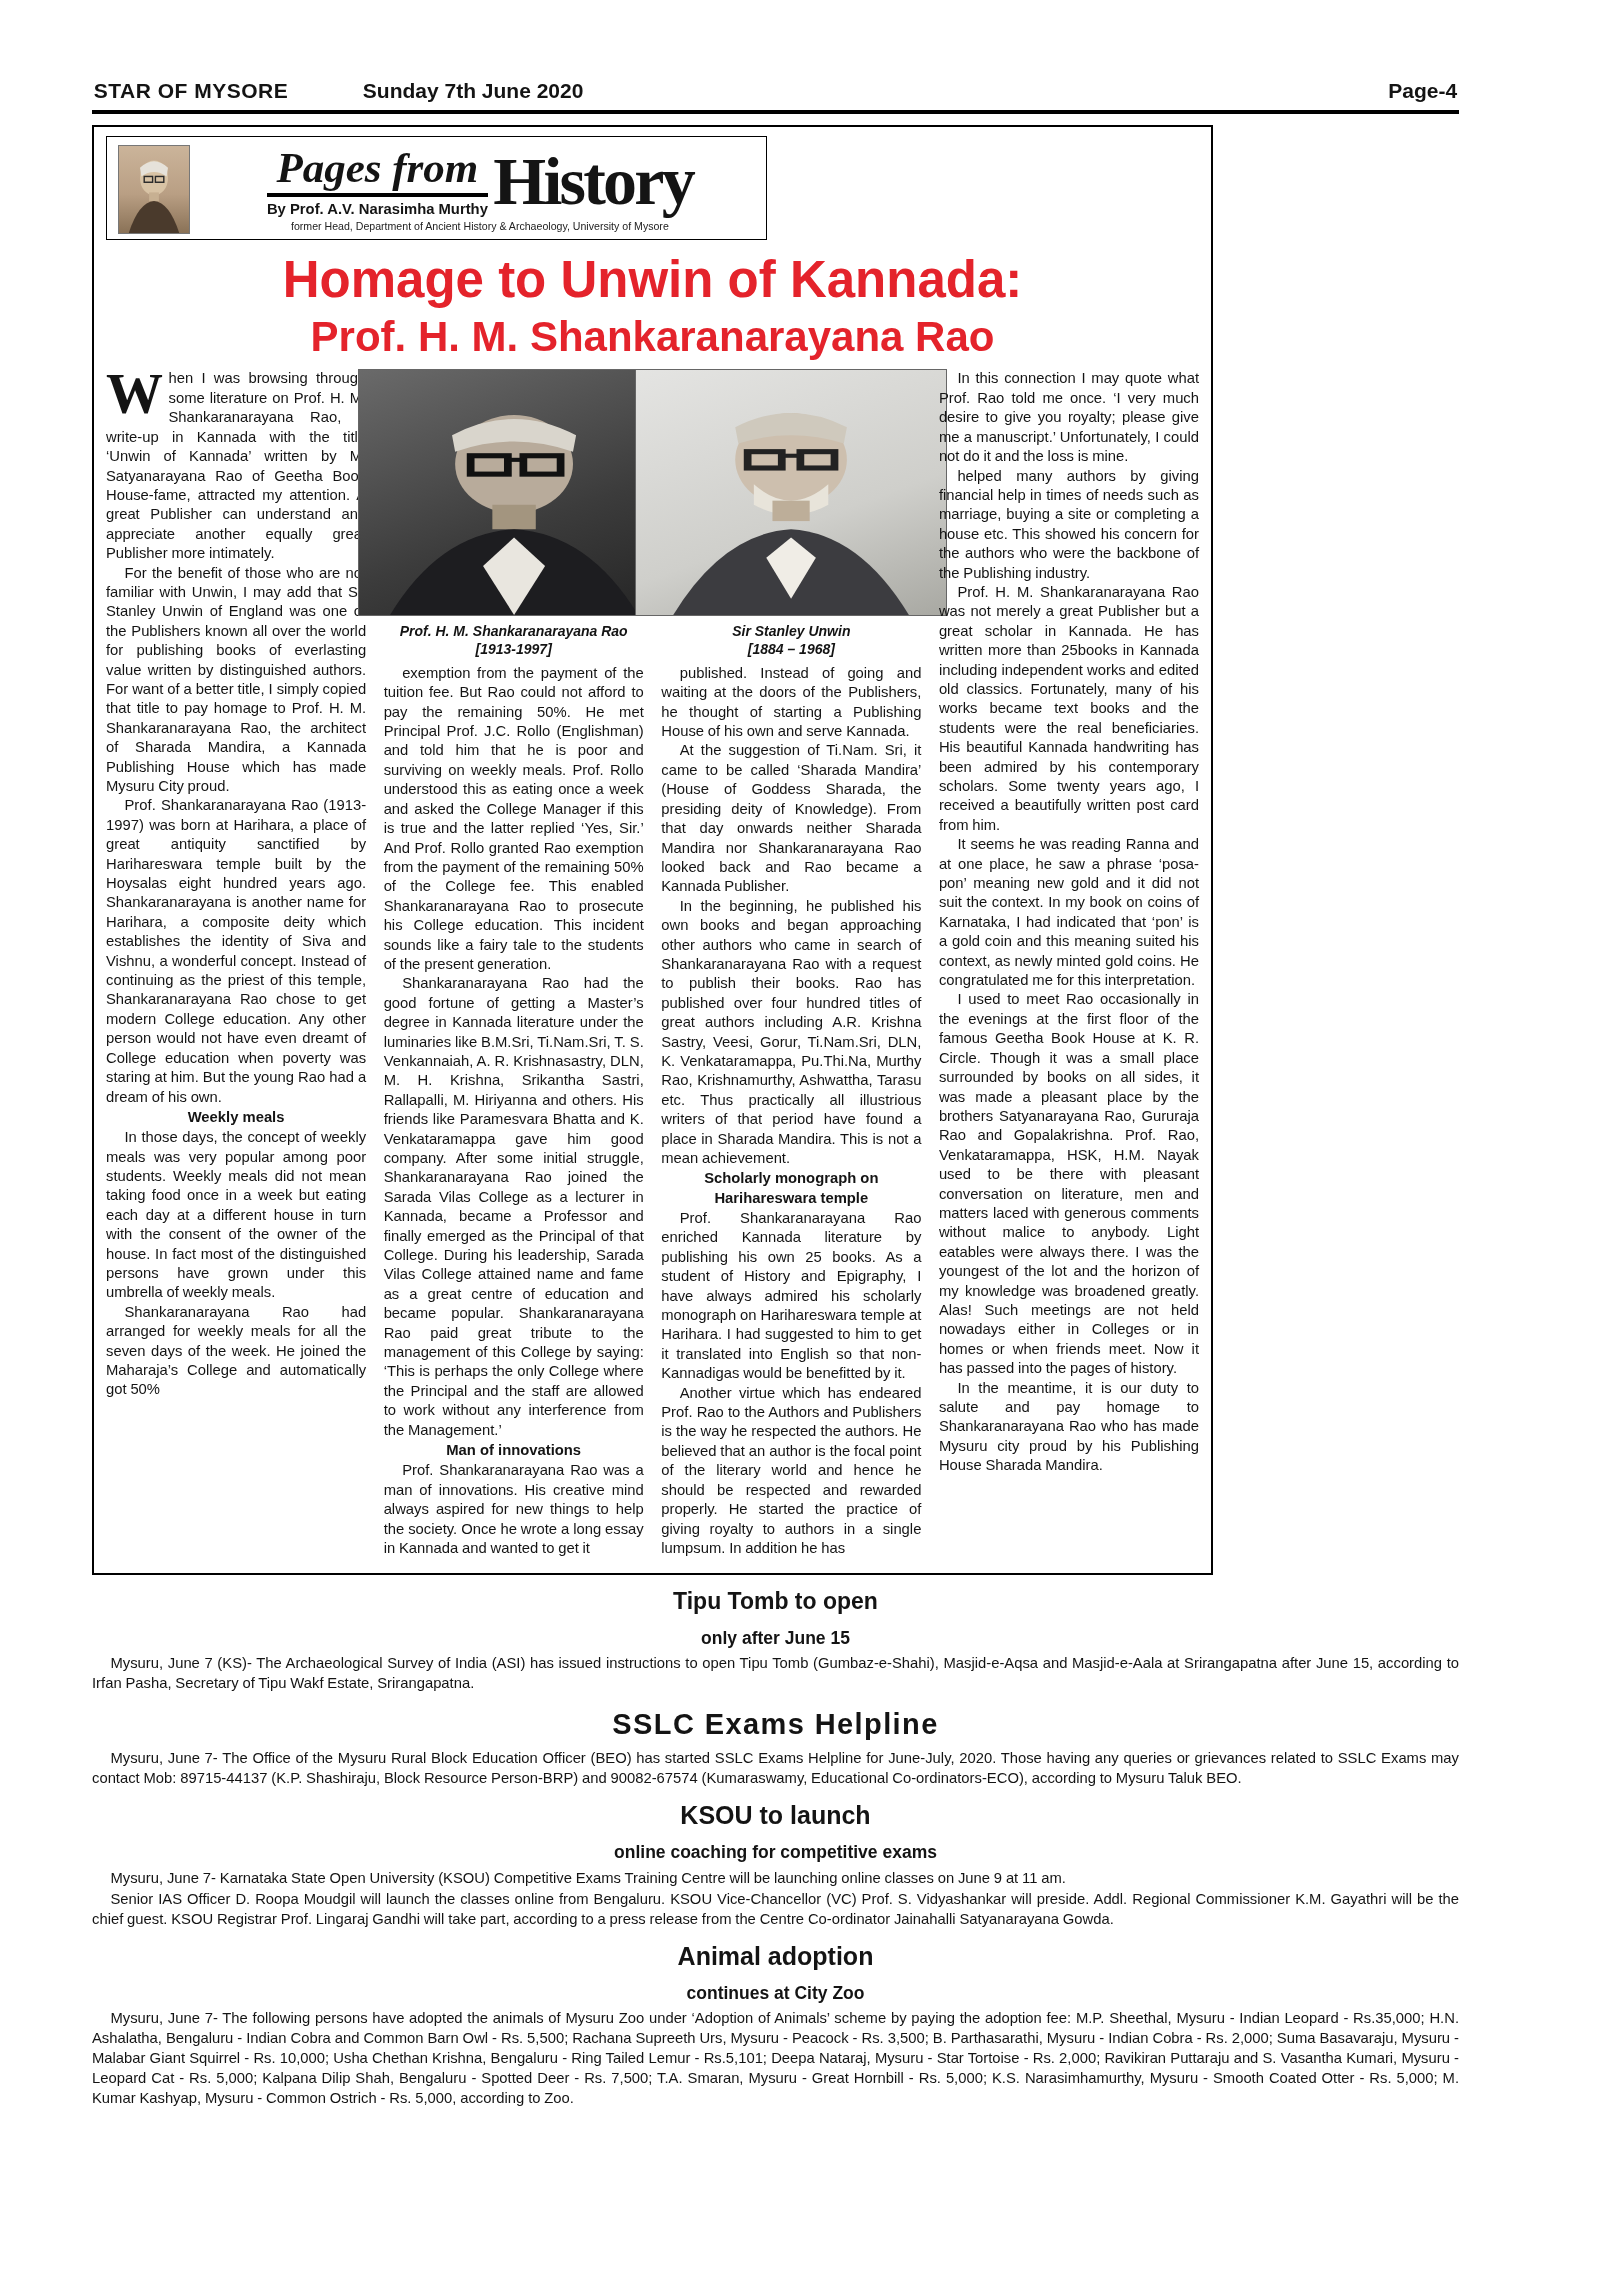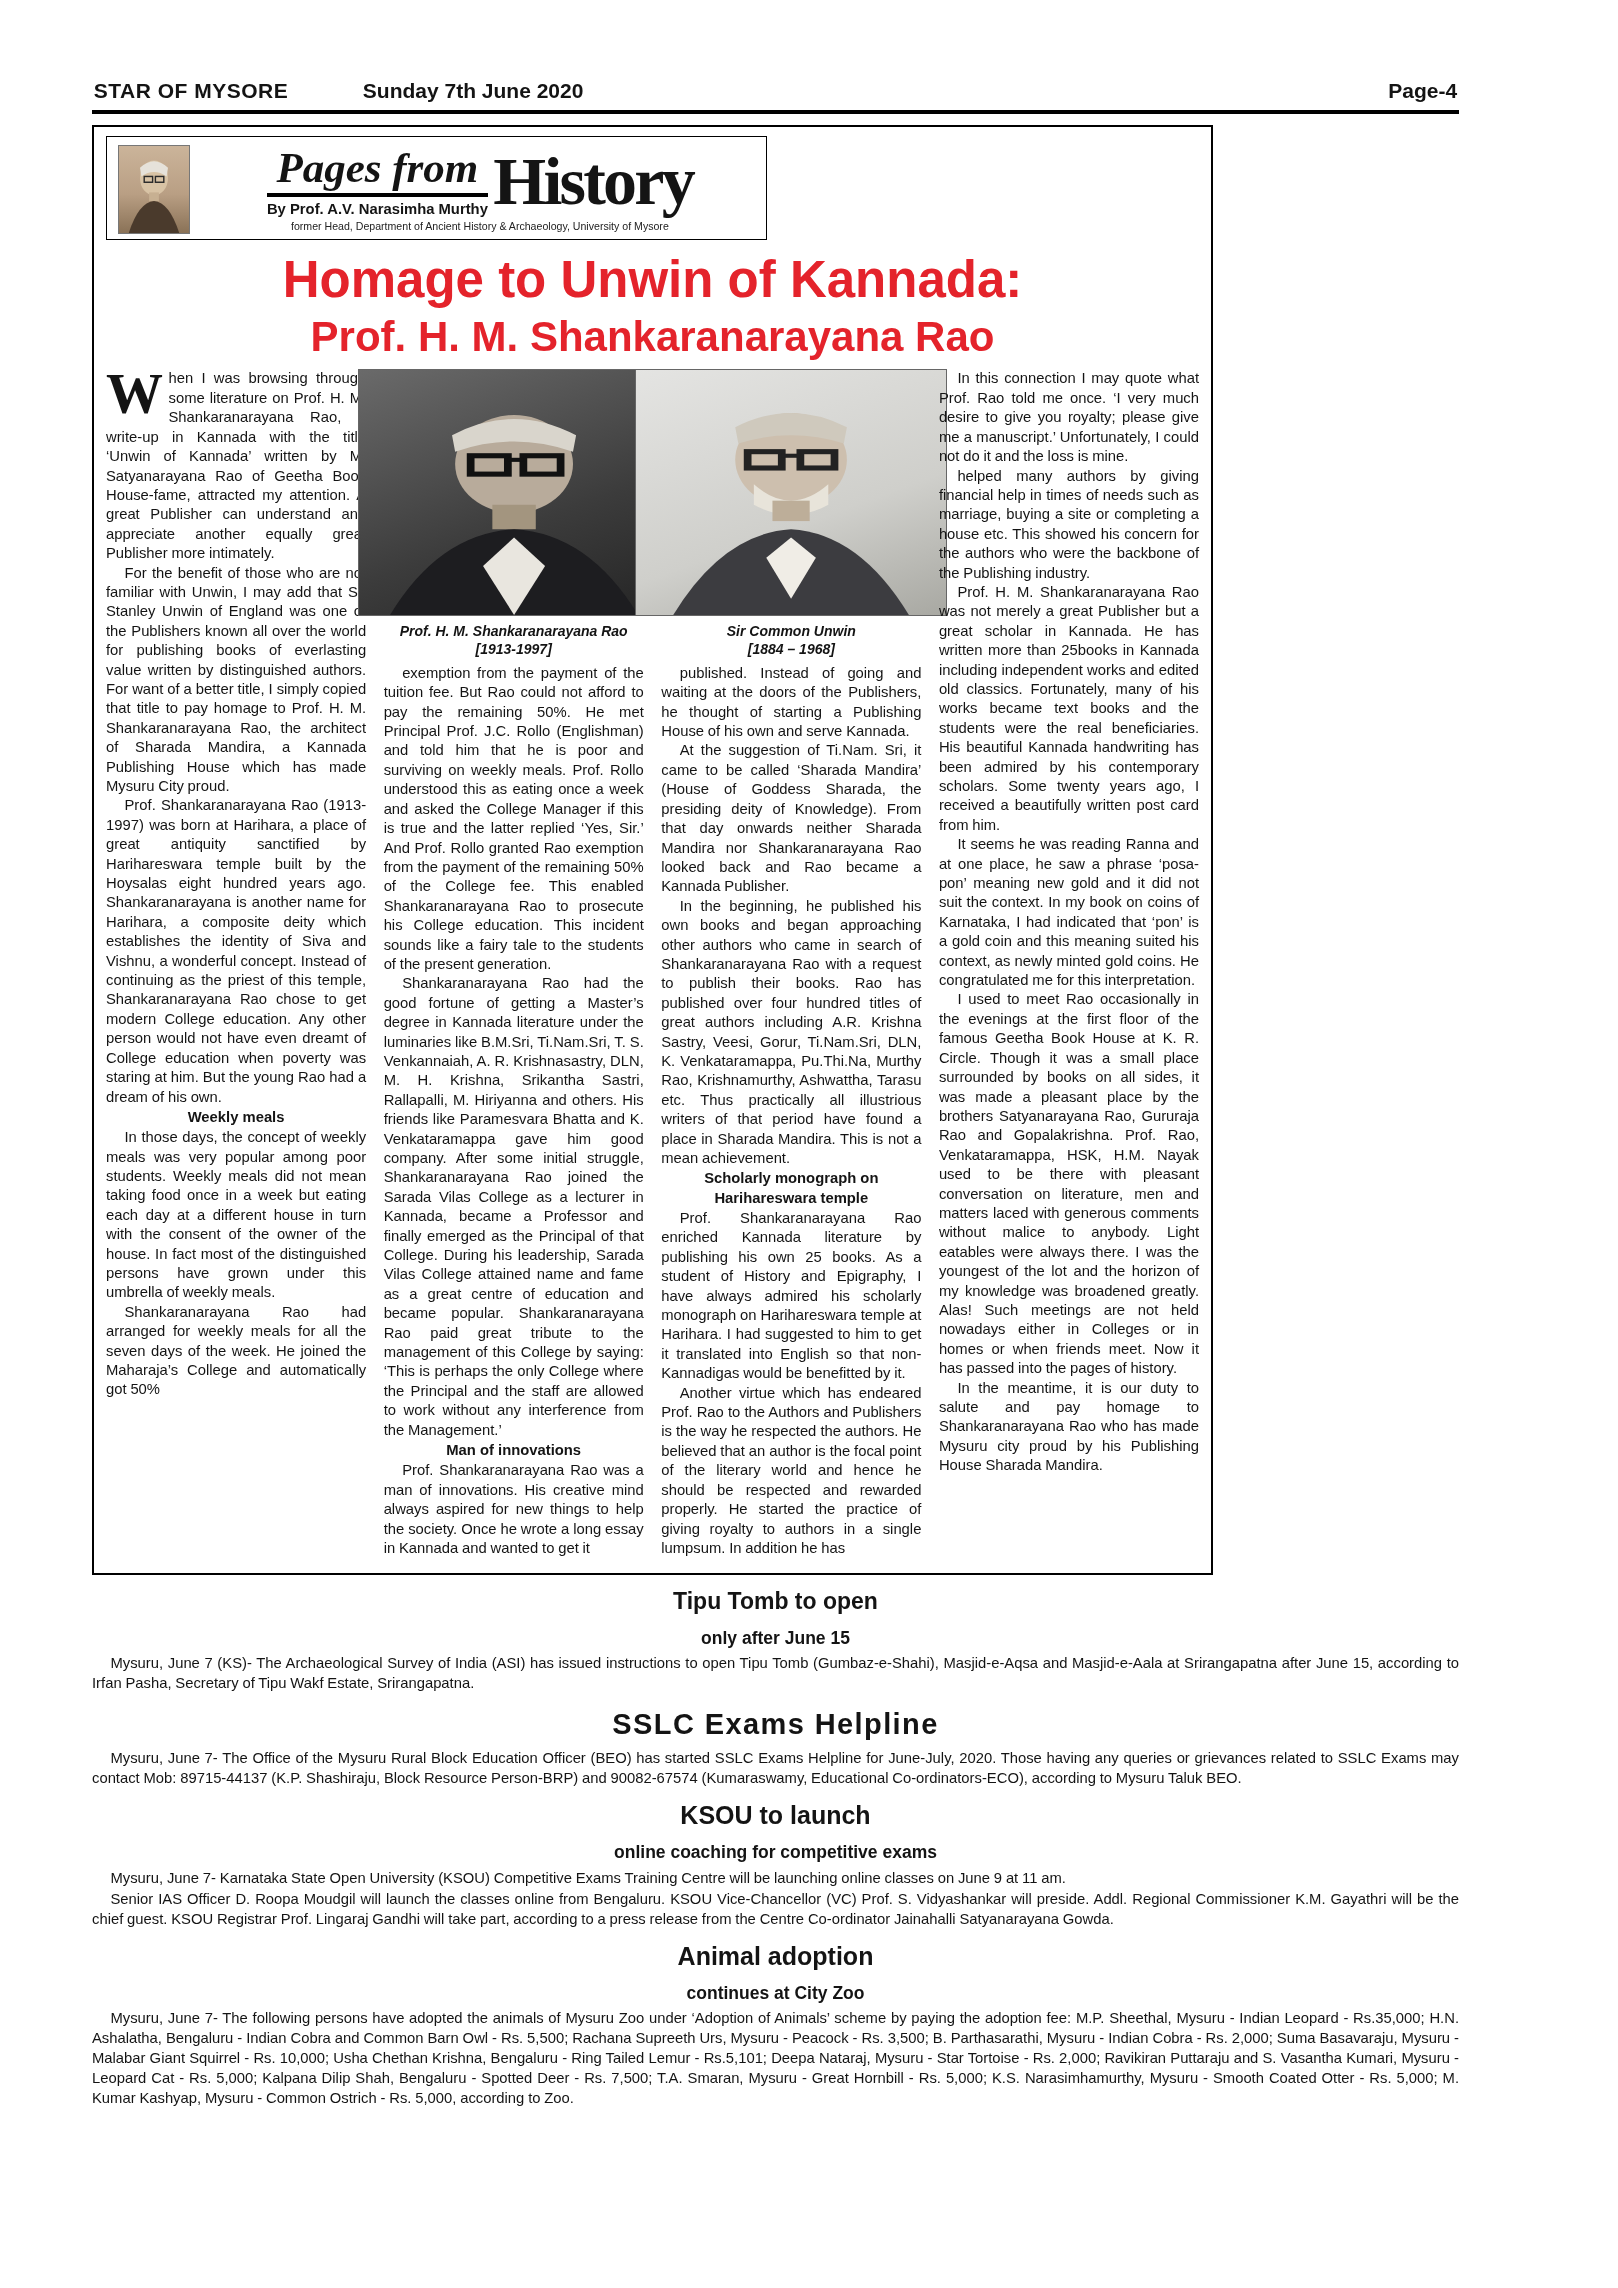--- a/index.html
+++ b/index.html
@@ -165,21 +165,21 @@
                 <rect x="44" y="64" width="12" height="10" fill="#bdae99"></rect>
                 <path d="M12 120 Q28 80 50 78 Q72 80 88 120 Z" fill="#3c3c40"></path>
                 <path d="M42 92 L50 82 L58 92 L50 112 Z" fill="#f0ede6"></path>
                 <path d="M32 28 Q50 14 68 28 L67 36 Q50 28 33 36 Z" fill="#cfc9bd"></path>
                 <rect x="36" y="40" width="11" height="8" fill="none" stroke="#222" stroke-width="2.5"></rect>
                 <rect x="53" y="40" width="11" height="8" fill="none" stroke="#222" stroke-width="2.5"></rect>
                 <line x1="47" y1="42" x2="53" y2="42" stroke="#222" stroke-width="2"></line>
               </svg>
             </div>
             <figcaption>
-              <span>Sir Common Unwin</span>
+              <span>Sir Stanley Unwin</span>
               <span class="cap2">[1884 – 1968]</span>
             </figcaption>
           </figure>
           <div>
               <p>published. Instead of going and waiting at the doors of the Publishers, he thought of starting a Publishing House of his own and serve Kannada.</p>
               <p>At the suggestion of Ti.Nam. Sri, it came to be called ‘Sharada Mandira’ (House of Goddess Sharada, the presiding deity of Knowledge). From that day onwards neither Sharada Mandira nor Shankaranarayana Rao looked back and Rao became a Kannada Publisher.</p>
               <p>In the beginning, he published his own books and began approaching other authors who came in search of Shankaranarayana Rao with a request to publish their books. Rao has published over four hundred titles of great authors including A.R. Krishna Sastry, Veesi, Gorur, Ti.Nam.Sri, DLN, K. Venkataramappa, Pu.Thi.Na, Murthy Rao, Krishnamurthy, Ashwattha, Tarasu etc. Thus practically all illustrious writers of that period have found a place in Sharada Mandira. This is not a mean achievement.</p>
               <h4>Scholarly monograph on Harihareswara temple</h4>
               <p>Prof. Shankaranarayana Rao enriched Kannada literature by publishing his own 25 books. As a student of History and Epigraphy, I have always admired his scholarly monograph on Harihareswara temple at Harihara. I had suggested to him to get it translated into English so that non-Kannadigas would be benefitted by it.</p>
               <p>Another virtue which has endeared Prof. Rao to the Authors and Publishers is the way he respected the authors. He believed that an author is the focal point of the literary world and hence he should be respected and rewarded properly. He started the practice of giving royalty to authors in a single lumpsum. In addition he has</p>

